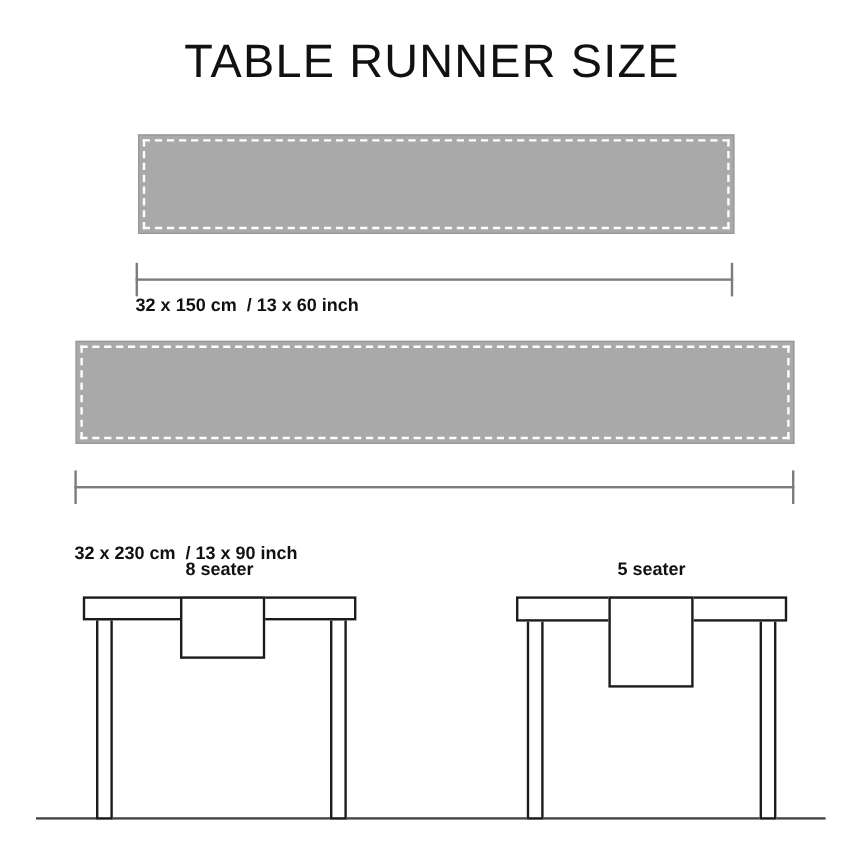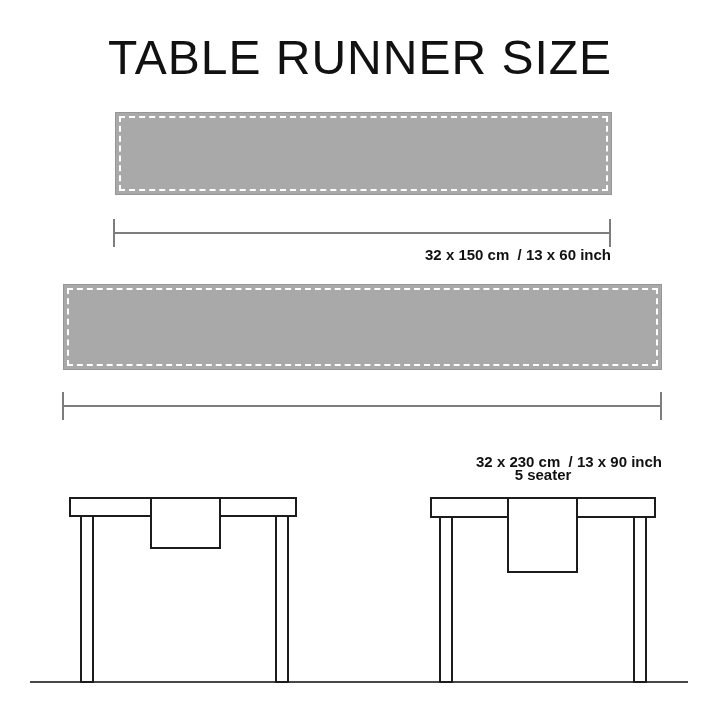--- a/index.html
+++ b/index.html
@@ -14,21 +14,21 @@
     height: 720px;
     background: #ffffff;
     overflow: hidden;
   }
   .abs { position: absolute; box-sizing: border-box; }
 
   
   .title {
     left: 0; top: 30px; width: 720px;
     text-align: center;
-    font-size: 48px;
+    font-size: 39px;
     font-weight: 400;
     letter-spacing: 1px;
     color: #111111;
     white-space: nowrap;
   }
 
   
   .runner-swatch {
     background: #a9a9a9;
     border: 1px solid #969696;
@@ -53,21 +53,21 @@
     top: 0; bottom: 0;
     width: 2px;
     background: #7d7d7d;
   }
   .dim-line .tick.left  { left: 0; }
   .dim-line .tick.right { right: 0; }
   .dim-150 { left: 113px; top: 219px; width: 498px; }
   .dim-230 { left: 62px;  top: 392px; width: 600px; }
 
   .dim-label {
-    text-align: right;
+    text-align: left;
     font-size: 15px;
     font-weight: 700;
     color: #111111;
     white-space: pre;
   }
   .dim-label-150 { left: 113px; top: 246px; width: 498px; }
   .dim-label-230 { left: 62px;  top: 419px; width: 600px; margin-top: 34px; }
 
   
   .table-label {
@@ -131,20 +131,21 @@
   <div class="abs runner-swatch runner-230">
     <div class="stitch"></div>
   </div>
   <div class="abs dim-line dim-230">
     <div class="tick left"></div>
     <div class="bar"></div>
     <div class="tick right"></div>
   </div>
   <div class="abs dim-label dim-label-230">32 x 230 cm  / 13 x 90 inch</div>
 
+  <div class="abs table-label label-8">8 seater</div>
   <div class="abs leg leg-8-left"></div>
   <div class="abs leg leg-8-right"></div>
   <div class="abs tabletop top-8"></div>
   <div class="abs drape drape-8"></div>
 
   <div class="abs table-label label-6">5 seater</div>
   <div class="abs leg leg-6-left"></div>
   <div class="abs leg leg-6-right"></div>
   <div class="abs tabletop top-6"></div>
   <div class="abs drape drape-6"></div>

